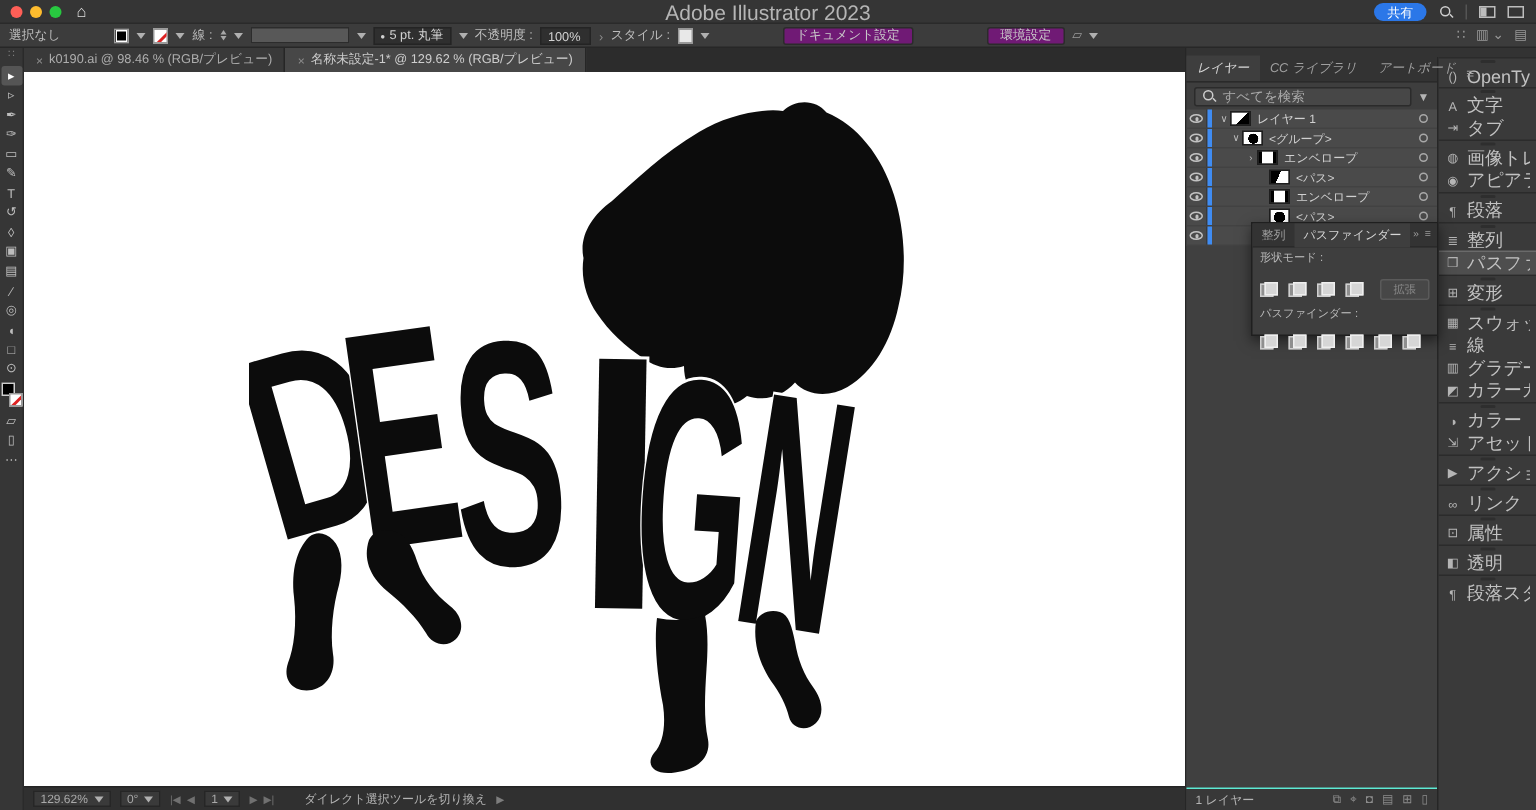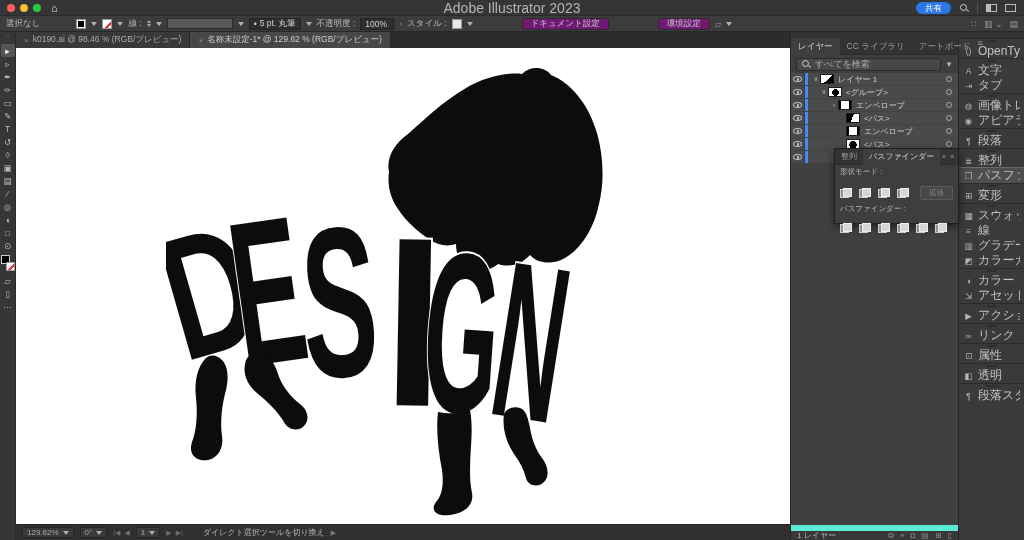--- a/index.html
+++ b/index.html
@@ -64,21 +64,21 @@
   .sb-nav{display:flex;align-items:center;gap:4px;color:#707070;font-size:7px;}
   .sb-hint{color:#b5b5b5;margin-left:14px;}
 
   
   .right{width:234px;display:flex;flex-direction:column;background:#333;border-left:1px solid #262626;}
   .rgap{height:6px;background:#333;flex:0 0 6px;}
   .rbody{flex:1;display:flex;min-height:0;}
 
   
   .layerscol{width:168px;display:flex;flex-direction:column;background:#3e3e3e;border-right:1px solid #262626;position:relative;min-height:0;}
-  .ptabs{height:17px;background:#333;display:flex;align-items:flex-start;flex:0 0 17px;border-bottom:1px solid #2a2a2a;}
+  .ptabs{height:17px;background:#333;display:flex;align-items:flex-end;flex:0 0 17px;border-bottom:1px solid #2a2a2a;font-style:italic;}
   .ptab{padding:0 7px;height:17px;display:flex;align-items:center;font-size:8.5px;color:#9f9f9f;white-space:nowrap;}
   .ptab.active{background:#3e3e3e;color:#d6d6d6;}
   .pmenu{margin-left:auto;margin-right:5px;color:#9f9f9f;font-size:9px;}
   .searchrow{height:18px;display:flex;align-items:center;gap:4px;padding:0 5px;flex:0 0 18px;}
   .searchbox{flex:1;height:13px;background:#474747;border:1px solid #2b2b2b;border-radius:2px;display:flex;align-items:center;gap:4px;padding:0 4px;color:#a9a9a9;}
   .funnel{color:#b5b5b5;font-size:8px;}
   .lrows{flex:0 0 auto;}
   .lrow{height:13px;display:flex;align-items:center;background:#4a4a4a;border-bottom:1px solid #424242;position:relative;font-size:8px;color:#d0d0d0;}
   .leye{width:14px;display:flex;justify-content:center;align-items:center;border-right:1px solid #3a3a3a;align-self:stretch;}
   .i-eye{position:relative;width:9px;height:6px;border:1px solid #c2c2c2;border-radius:50%;}
@@ -86,21 +86,21 @@
   .lbar{width:3px;align-self:stretch;background:#3f8cf3;margin-right:2px;}
   .ldisc{color:#bdbdbd;font-size:6.5px;width:8px;text-align:center;}
   .lthumb{width:14px;height:10px;background:#fff;border:1px solid #1e1e1e;margin-right:4px;flex:0 0 14px;}
   .th-art{background:linear-gradient(135deg,#fff 55%,#000 55%);}
   .th-dog{background:radial-gradient(circle at 55% 55%,#000 0 42%,#fff 43%);}
   .th-env{background:linear-gradient(90deg,#000 0 20%,#fff 20% 80%,#000 80%);}
   .th-path{background:linear-gradient(115deg,#000 45%,#fff 45%);}
   .th-blob{background:radial-gradient(circle at 50% 60%,#000 0 48%,#fff 49%);}
   .ltarget{margin-left:auto;margin-right:6px;width:6px;height:6px;border:1px solid #a8a8a8;border-radius:50%;}
   .lempty{flex:1;background:#404040;}
-  .lfooter{height:15px;background:#383838;border-top:6px solid #5eead4;display:flex;align-items:center;padding:0 6px;font-size:8px;color:#b3b3b3;flex:0 0 15px;}
+  .lfooter{height:15px;background:#383838;border-top:1px solid #5eead4;display:flex;align-items:center;padding:0 6px;font-size:8px;color:#b3b3b3;flex:0 0 15px;}
   .lficons{margin-left:auto;display:flex;gap:6px;color:#8d8d8d;font-size:8px;}
 
   
   .pfpanel{position:absolute;left:43px;top:110px;width:125px;height:76px;background:#3e3e3e;border:1px solid #1f1f1f;box-shadow:0 3px 8px rgba(0,0,0,.5);z-index:5;}
   .pfhead{height:16px;background:#333;display:flex;align-items:center;border-bottom:1px solid #2a2a2a;}
   .pfhead .ptab{height:16px;font-size:8px;padding:0 6px;}
   .pfhead .hicons{margin-left:auto;margin-right:4px;color:#9a9a9a;font-size:7px;display:flex;gap:4px;align-items:center;}
   .pfbody{padding:2px 5px;font-size:7.5px;color:#b9b9b9;}
   .pfrow{display:flex;align-items:center;gap:7px;margin:9px 0 4px;}
   .pfi{position:relative;width:12px;height:10px;display:inline-block;}

